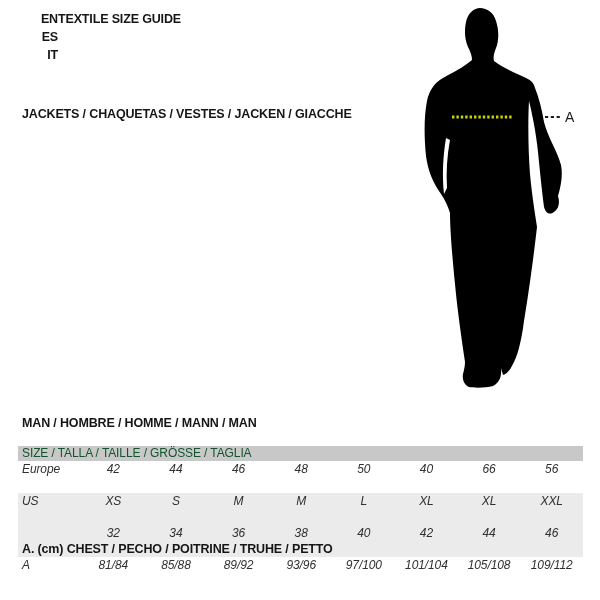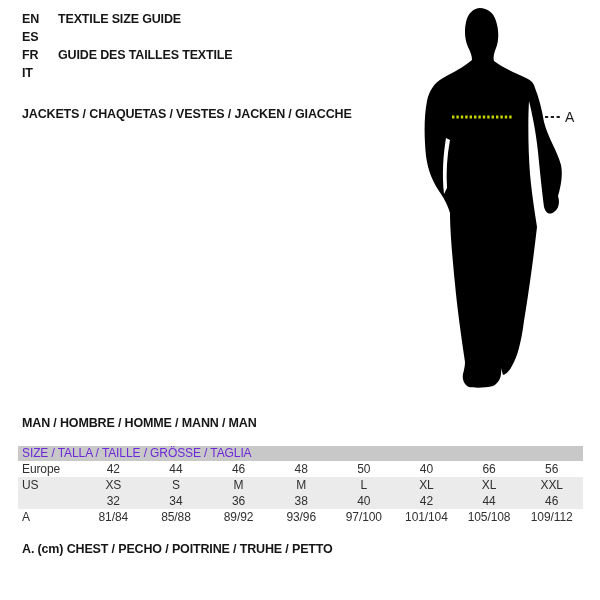--- a/index.html
+++ b/index.html
@@ -2,53 +2,49 @@
 <html style="--header-bg: #c8c8c8; --shaded-bg: #ebebeb;"><head>
 <meta charset="utf-8">
 <style>
   html,body { margin:0; padding:0; }
   body {
     width:600px; height:600px; background:#ffffff; position:relative;
     font-family:"Liberation Sans", sans-serif; overflow:hidden;
     -webkit-font-smoothing:antialiased;
   }
   .lang-block { position:absolute; left:22px; top:10px; }
-  .lang-row { display:flex; height:18px; line-height:18px; }
+  .lang-row { display:flex; height:18px; line-height:18px;text-align:right; }
   .lang-code, .lang-text, .cat-line, .man-title, .footnote {
     font-weight:bold; font-size:12.5px; color:#161616; letter-spacing:-0.15px;
   }
   .lang-code { width:36px; }
   .cat-block { position:absolute; left:22px; top:105px; }
   .cat-line { line-height:18px; }
   .figure-svg { position:absolute; left:400px; top:0px; }
   .man-title { position:absolute; left:22px; top:416px; }
   .size-table { position:absolute; left:18px; top:446px; width:565px;
     font-size:12px; color:#303030; letter-spacing:-0.1px; }
   .t-header { height:15px; line-height:15px; background:var(--header-bg,#c8c8c8);
-    padding-left:4px; color:#6d28d9; }
-  .t-row { display:flex; height:16px; line-height:16px; }
+    padding-left:4px; color:#14532d; }
+  .t-row { display:flex; height:32px; line-height:16px;font-style:italic; }
   .t-row.shaded { background:var(--shaded-bg,#ebebeb); }
   .t-label { width:64px; padding-left:4px; box-sizing:border-box; }
   .t-cell { flex:1; text-align:center; }
   .footnote { position:absolute; left:22px; top:542px; }
 </style>
 </head>
 <body>
 
 <div class="lang-block">
   <div class="lang-row">
     <span class="lang-code">EN</span>
     <span class="lang-text">TEXTILE SIZE GUIDE</span>
   </div>
   <div class="lang-row">
     <span class="lang-code">ES</span>
-  </div>
-  <div class="lang-row">
-    <span class="lang-code">FR</span>
-    <span class="lang-text">GUIDE DES TAILLES TEXTILE</span>
   </div>
   <div class="lang-row">
     <span class="lang-code">IT</span>
   </div>
 </div>
 
 <div class="cat-block">
   <div class="cat-line">JACKETS / CHAQUETAS / VESTES / JACKEN / GIACCHE</div>
 </div>
 

